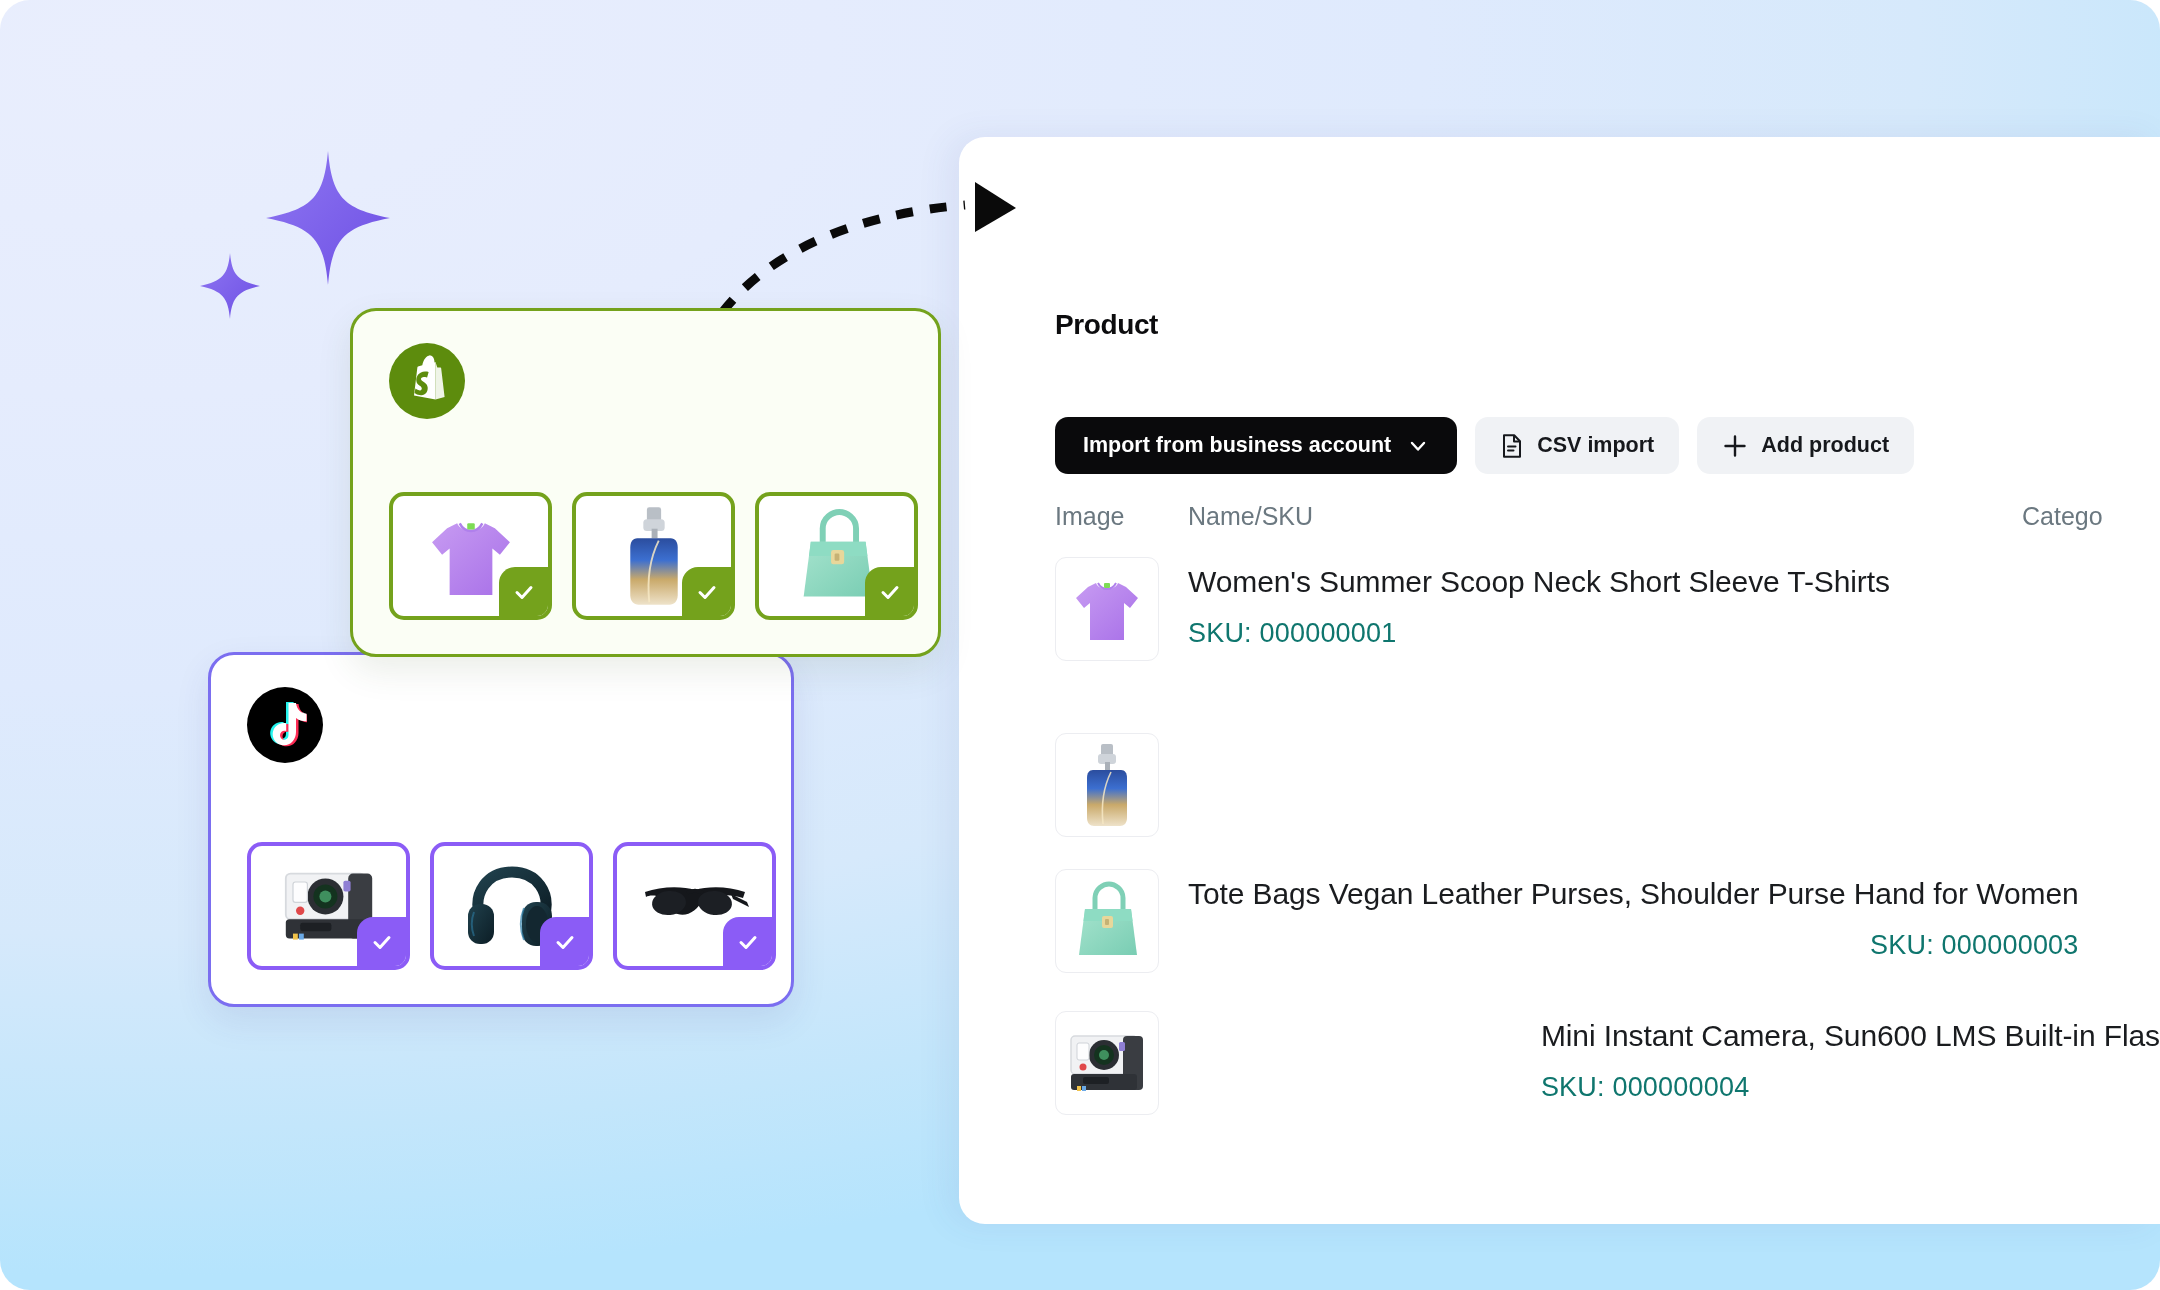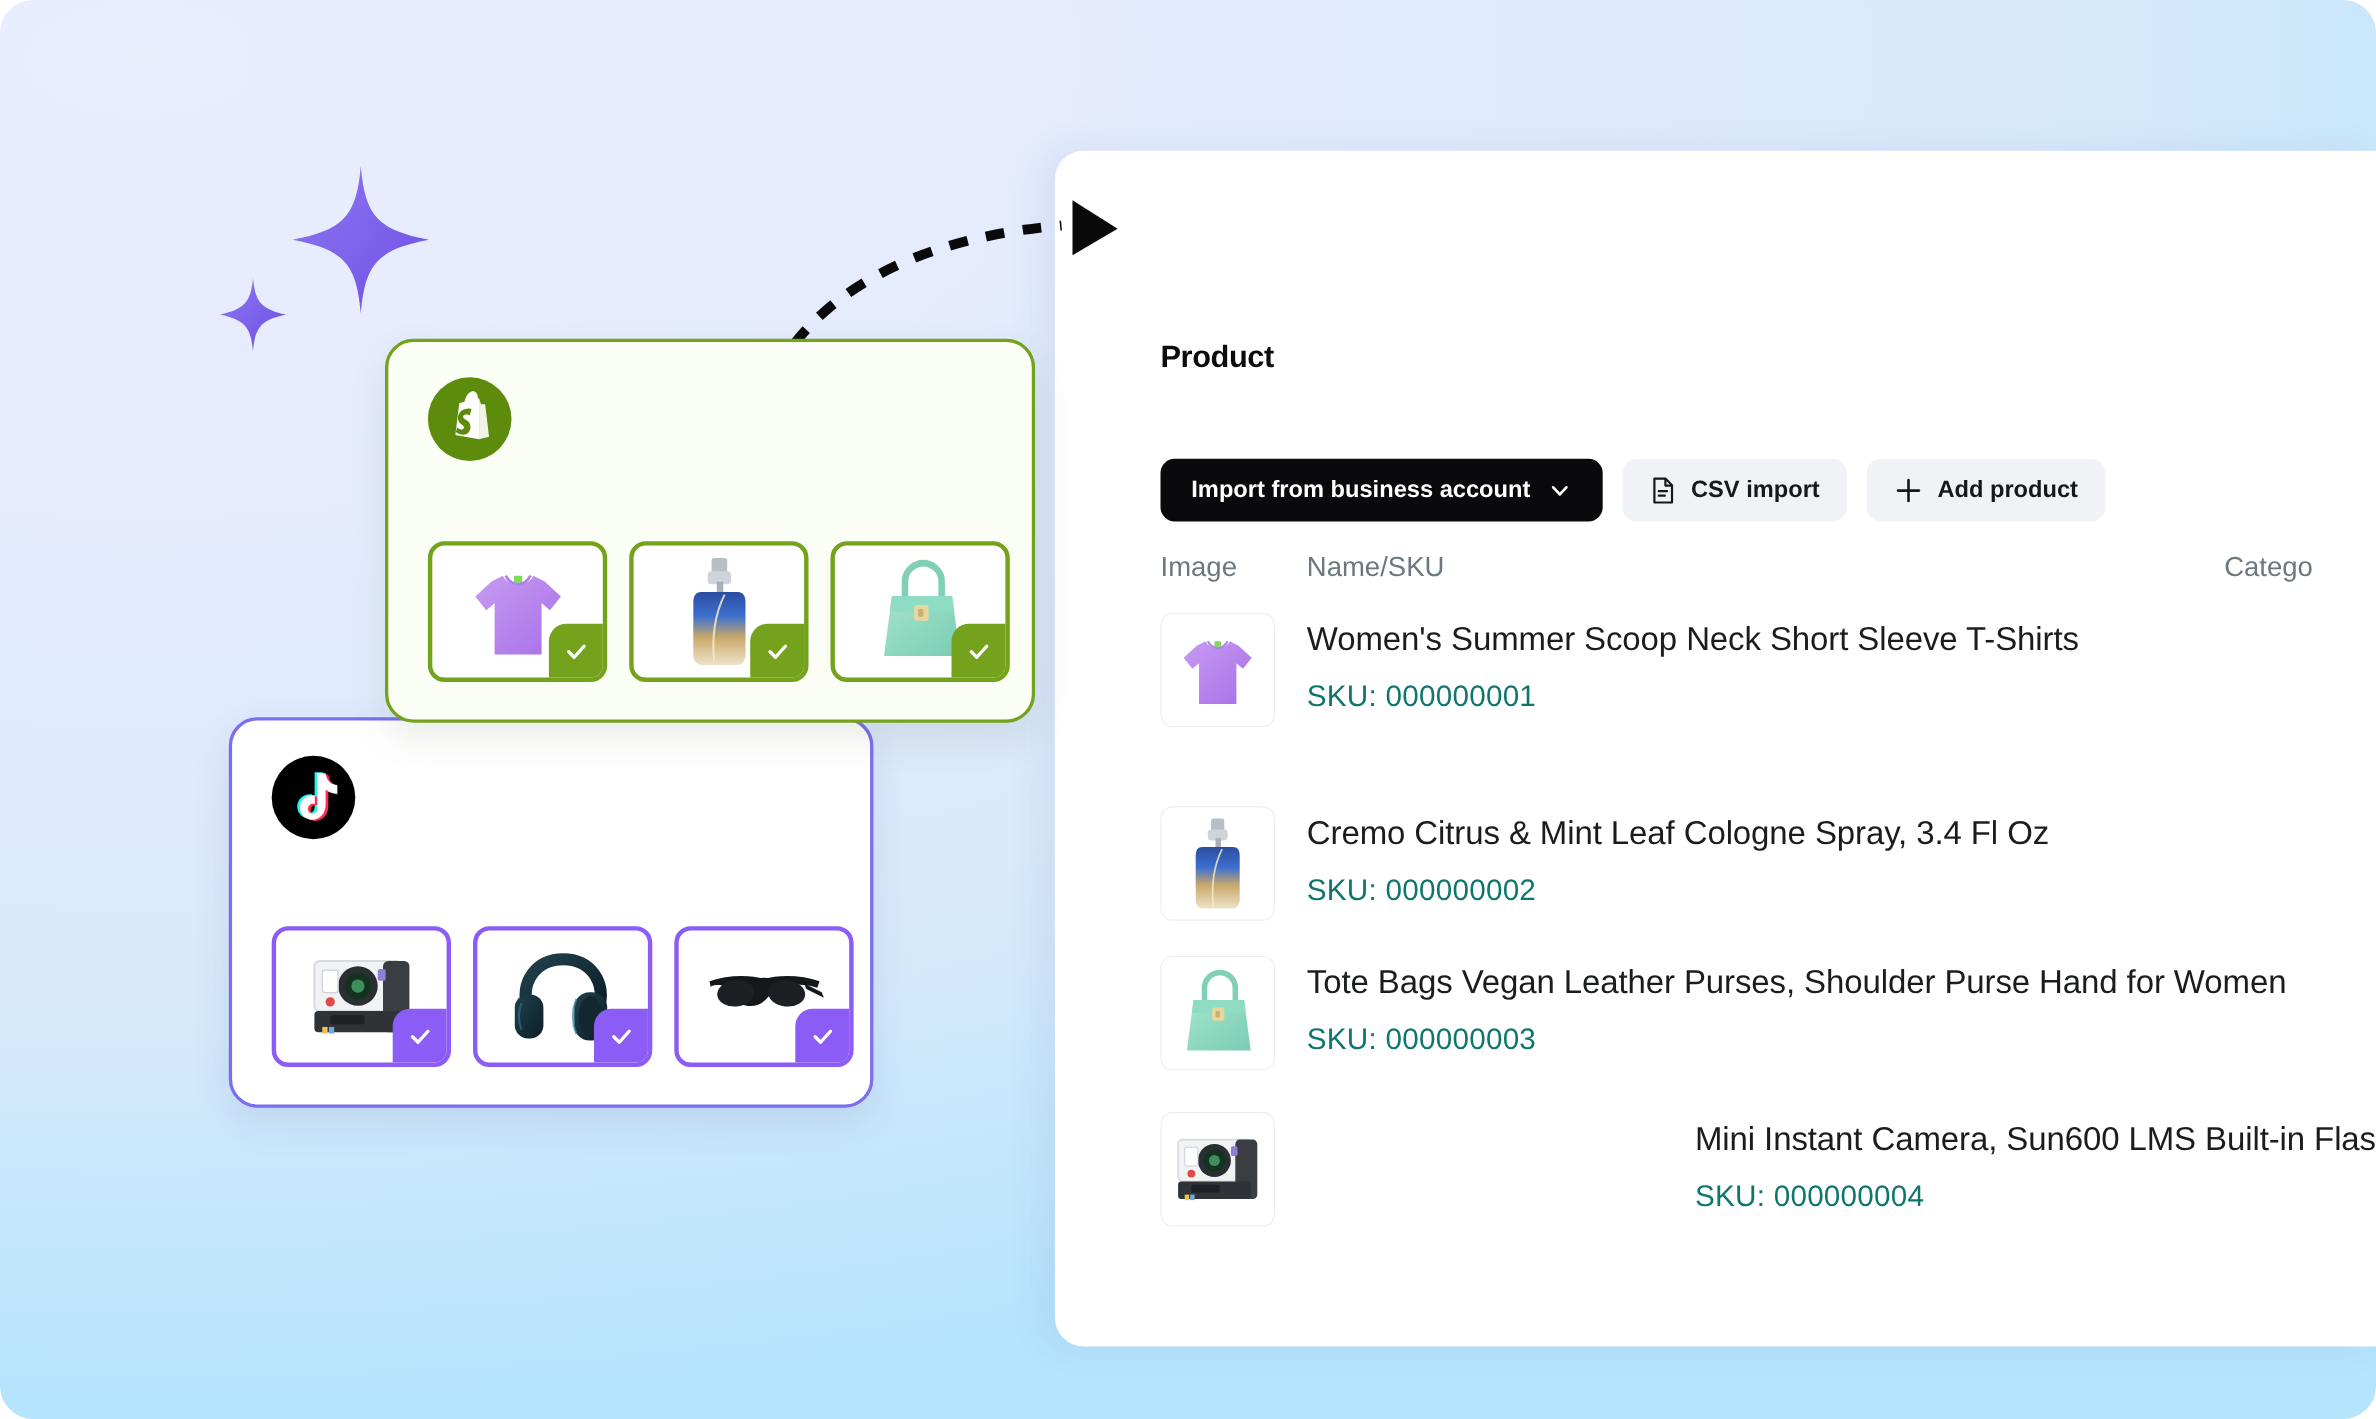--- a/index.html
+++ b/index.html
@@ -255,27 +255,23 @@
                   <stop offset="100%" stop-color="#eee2c9"></stop>
             </linearGradient>
               </defs>
             <rect x="20" y="2" width="12" height="12" rx="2" fill="#b9bfc6"></rect>
             <rect x="17" y="12" width="18" height="10" rx="3" fill="#cfd4da"></rect>
             <rect x="24" y="20" width="5" height="8" fill="#aab0b8"></rect>
             <path d="M12 28 H40 C44 28 46 31 46 36 V76 C46 81 43 84 39 84 H13 C9 84 6 81 6 76 V36 C6 31 8 28 12 28 Z" fill="url(#pf1)"></path>
             <path d="M30 30 C22 46 20 62 22 82" fill="none" stroke="#f6e8c4" stroke-width="1.6" opacity=".85"></path>
           </svg>
         </div>
-        <div class="cell-name">
-          <div class="pname">Cremo Citrus &amp; Mint Leaf Cologne Spray, 3.4 Fl Oz</div>
-          <div class="psku">SKU: 000000002</div>
-        </div>
-      </div>
-
-      <div class="row" style="height:142px;">
+      </div>
+
+      <div class="row" style="height:142px;text-align:right;">
         <div class="thumb">
           <svg width="76" height="84" viewBox="0 0 76 84">
             <defs>
                 <linearGradient id="bg1" x1="0" y1="0" x2="1" y2="1">
                   <stop offset="0" stop-color="#a5e3cd"></stop>
                   <stop offset="1" stop-color="#79cdb3"></stop>
                 </linearGradient>
               </defs>
             <path d="M26 30 V19 C26 10 34 5 40 5 C46 5 54 10 54 19 V30" fill="none" stroke="#7fd0b6" stroke-width="5" stroke-linecap="round"></path>
             <path d="M16 30 H62 L68 76 H10 Z" fill="url(#bg1)"></path>

